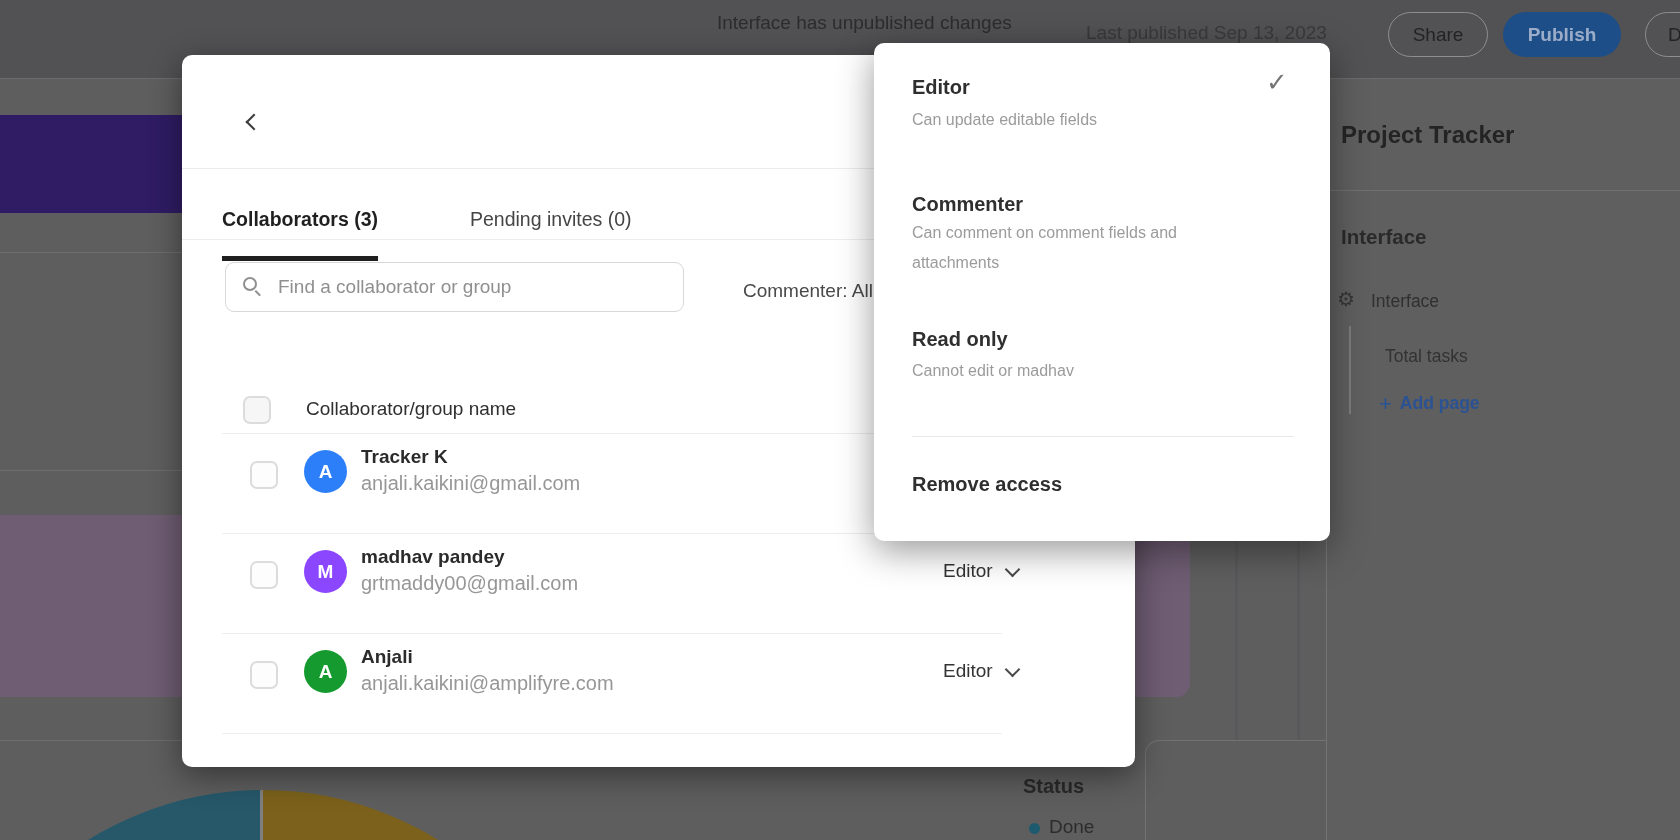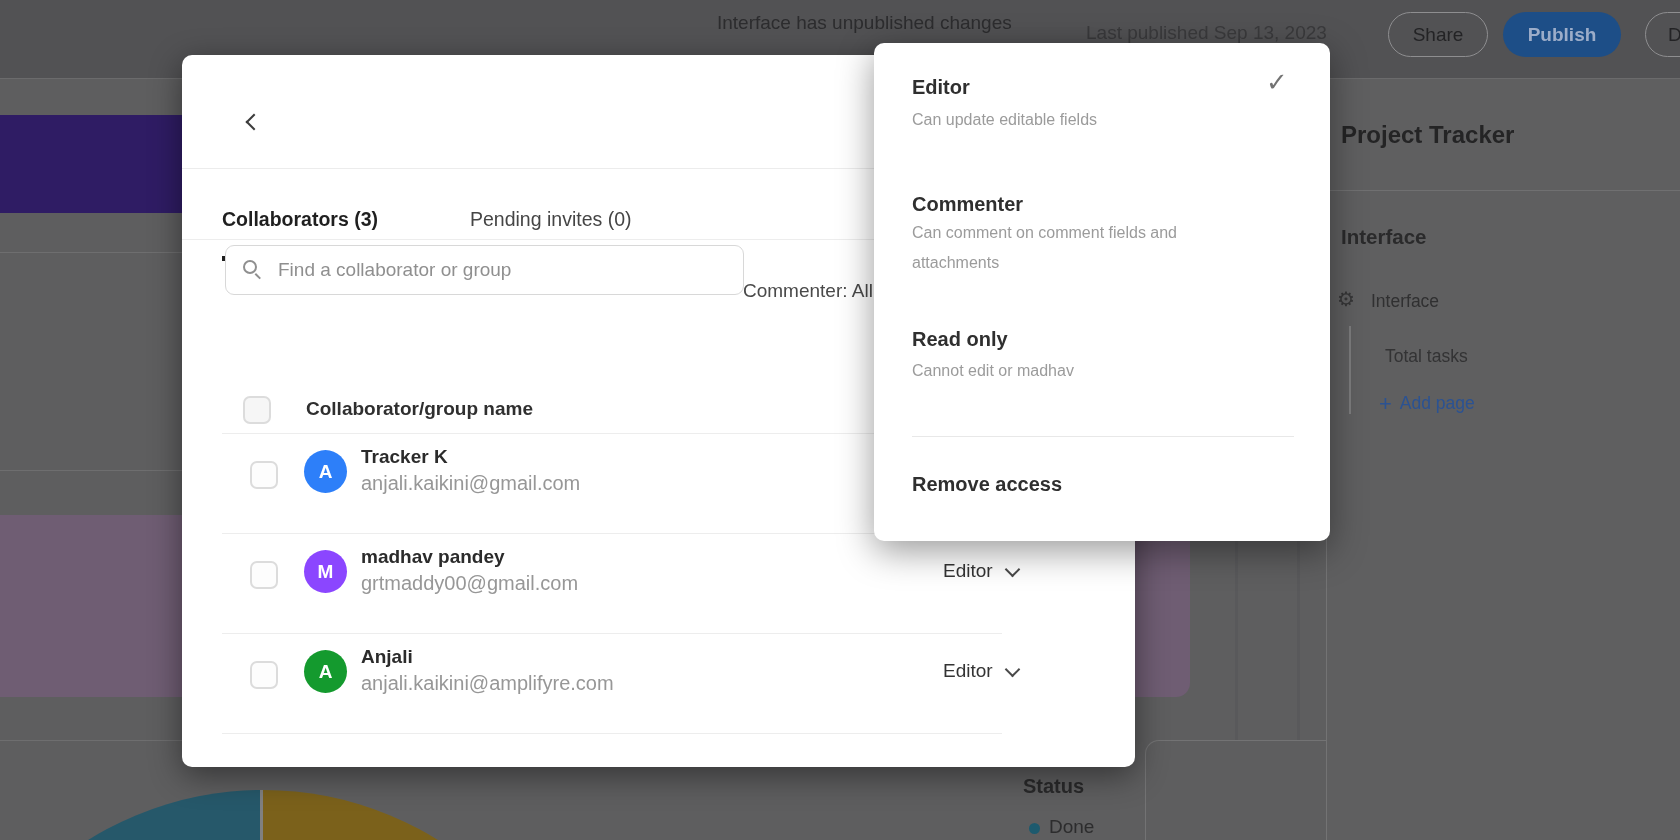--- a/index.html
+++ b/index.html
@@ -44,53 +44,53 @@
              background:#5f5f60; border-left:1px solid #737374; }
   .sb-title { position:absolute; left:14px; top:42px; font-size:24px; font-weight:700; color:#242425; }
   .sb-divider { position:absolute; left:0; top:111px; width:354px; border-top:1.5px solid #707071; }
   .sb-section { position:absolute; left:14px; top:146px; font-size:20.5px; font-weight:600; color:#2a2a2b; }
   .sb-icon { position:absolute; left:10px; top:208px; font-size:20px; color:#363637; }
   .sb-page { position:absolute; left:44px; top:212px; font-size:17.5px; color:#303031; }
   .sb-indent { position:absolute; left:22px; top:247px; width:2px; height:88px; background:#7c7c7d; }
   .sb-sub { position:absolute; left:58px; top:267px; font-size:17.5px; color:#333334; }
   .sb-add { position:absolute; left:52px; top:314px; display:flex; align-items:center; color:#2b5292; }
   .sb-add .plus { font-size:22px; margin-right:8px; line-height:20px; }
-  .sb-add .lbl { font-size:17.5px; font-weight:400; }
+  .sb-add .lbl { font-size:17.5px; font-weight:700; }
 
   
   .modal { position:absolute; left:182px; top:55px; width:953px; height:712px; z-index:10;
            background:#ffffff; border-radius:10px; box-shadow:0 8px 32px rgba(0,0,0,0.45); }
   .chev { display:inline-block; width:12px; height:12px; }
   .chev-left { position:absolute; left:66px; top:61px; border-left:2.5px solid #3c3c3c;
                border-bottom:2.5px solid #3c3c3c; transform:rotate(45deg); }
   .chev-down { border-right:2px solid #4a4a4a; border-bottom:2px solid #4a4a4a;
                transform:rotate(45deg); width:11px; height:11px; margin-left:14px; margin-top:-3px; }
   .m-title { position:absolute; left:107px; top:52px; font-size:25px; font-weight:700; color:#2b2b2b; }
   .m-hdr-divider { position:absolute; left:0; top:113px; width:953px; border-top:1.5px solid #ececec; }
   .tab { position:absolute; top:153px; font-size:19.5px; }
   .tab-active { left:40px; font-weight:700; color:#1f1f1f; padding-bottom:25px;
                 border-bottom:5px solid #1f1f1f; }
   .tab-idle { left:288px; color:#454545; }
   .tabs-border { position:absolute; left:0; top:184px; width:953px; border-top:1.5px solid #ededed; }
 
-  .search-wrap { position:absolute; left:43px; top:190px; width:519px; height:50px;border-radius:11px; }
+  .search-wrap { position:absolute; left:43px; top:207px; width:459px; height:50px;border-radius:11px; }
   .search-input { width:100%; height:100%; border:1.5px solid #d8d8d8; border-radius:9px;
                   font-size:19px; color:#333; padding:0 16px 0 52px; outline:none;
                   font-family:"Liberation Sans", sans-serif; }
   .search-input::placeholder { color:#8f8f8f; }
   .mag { position:absolute; left:18px; top:15px; width:14px; height:14px;
          border:2px solid #8f8f8f; border-radius:50%; }
   .mag::after { content:""; position:absolute; left:11px; top:11px; width:7px; height:2px;
                 background:#8f8f8f; transform:rotate(45deg); transform-origin:0 0; }
   .perm-label { position:absolute; left:561px; top:225px; font-size:19px; color:#4a4a4a; }
 
   .cb { position:absolute; width:28px; height:28px; border:2px solid #dcdcdc; border-radius:7px;
         background:#fdfdfd; }
   .hdr-cb { left:61px; top:341px; background:#f6f6f6; }
-  .col-hdr { position:absolute; left:124px; top:343px; font-size:19px; font-weight:700; color:#2f2f2f; }
+  .col-hdr { position:absolute; left:124px; top:343px; font-size:19px; font-weight:400; color:#2f2f2f; }
 
   .row-divider { position:absolute; left:40px; width:780px; border-top:1.5px solid #ededed; }
   .row { position:absolute; left:0; width:953px; height:100px; }
   .row .cb { left:68px; top:28px; }
   .row:nth-of-type(1) .cb { background:#ececec; border-color:#d4d4d4; }
   .avatar { position:absolute; left:122px; top:17px; width:43px; height:43px; border-radius:50%;
             color:#fff; font-size:19px; font-weight:600; display:flex; align-items:center; justify-content:center; }
   .c-name { position:absolute; left:179px; top:13px; font-size:19px; font-weight:600; color:#2b2b2b; }
   .c-email { position:absolute; left:179px; top:39px; font-size:20px; color:#979797; }
   .perm-ctl { position:absolute; left:761px; top:27px; display:flex; align-items:center;

